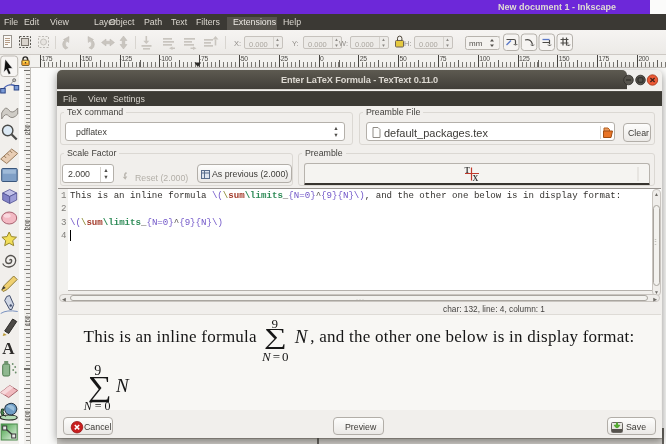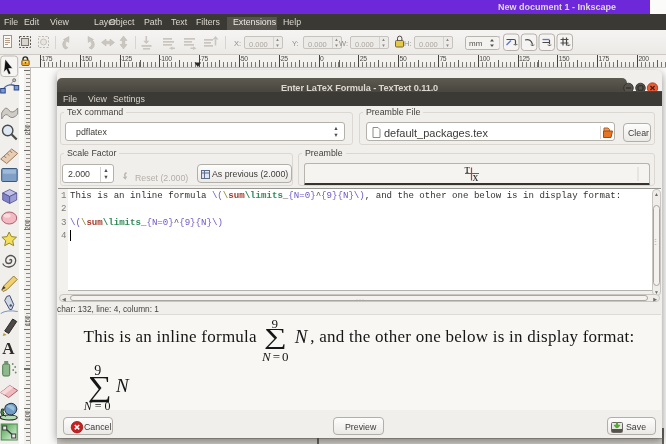--- a/index.html
+++ b/index.html
@@ -32,21 +32,21 @@
     repeating-linear-gradient(to bottom, #6f6d68 0 1px, transparent 1px 19.9px),
     repeating-linear-gradient(to bottom, #8d8a85 0 1px, transparent 1px 3.98px);
   background-size:6px 100%, 4px 100%;
   background-position:right 0 top 2px, right 0 top 2px;
   background-repeat:no-repeat;
 }
 #toolpanel { left:0; top:55px; width:19px; height:389px; background:#f1efec; }
 #canvasstrip { left:31px; top:68px; width:635px; height:376px; background:#fbfbfa; }
 .pageline { background:#62605c; width:2px; }
 #dialog { left:57px; top:70px; width:605px; height:368px; background:#f1efec; box-shadow:0 3px 9px rgba(40,37,32,0.5); border-radius:5px 5px 0 0; }
-#dtitle { left:0; top:8px; width:570px; height:19.5px; background:linear-gradient(#5d5a51,#413e38); border-radius:5px 5px 0 0; border-bottom:1px solid #d8d5cf; }
+#dtitle { left:0; top:0; width:570px; height:19.5px; background:linear-gradient(#5d5a51,#413e38); border-radius:5px 5px 0 0; border-bottom:1px solid #d8d5cf; }
 #dtitle .t { width:605px; text-align:center; top:4.5px; font-size:9.2px; font-weight:bold; color:#dcd8d1; letter-spacing:-0.1px; }
 #dmenu { left:0; top:20.5px; width:605px; height:15.5px; background:#3c3a34; border-top:1px solid #4a4842; color:#d9d5ce; font-size:8.8px; }
 #dmenu span { position:absolute; top:2.5px; }
 .frame { position:absolute; border:1px solid #dbd8d3; border-radius:3px; }
 .flabel { position:absolute; font-size:8.8px; color:#43413d; background:#f1efec; padding:0 3px; }
 .field { position:absolute; background:#ffffff; border:1px solid #b4b0aa; border-radius:3px; }
 .btn { position:absolute; background:linear-gradient(#fdfdfc,#ebe9e6); border:1px solid #b2aea8; border-radius:4px; font-size:8.8px; color:#3d3b37; }
 .btn.dis { background:transparent; border-color:transparent; color:#b3afa8; }
 .spinbox { position:absolute; right:2px; top:1px; width:12px; height:15px; color:#4e4c48; font-size:6px; line-height:8px; text-align:center; }
 #editor { left:1px; top:117.5px; width:603px; height:103.5px; background:#ffffff; border-top:1px solid #989490; border-bottom:1px solid #b5b1ac; font-family:"Liberation Mono", monospace; font-size:9.1px; line-height:13.4px; white-space:pre; color:#33312e; }
@@ -418,21 +418,21 @@
     <div class="sbthumb" style="left:0px;top:15px;width:7.5px;height:81px"></div>
     <div class="grip" style="left:2px;top:48px;line-height:2.5px">-<br>-<br>-</div>
   </div>
 
   <div class="abs" style="left:2px;top:223.5px;width:601px;height:8.5px;background:#efedea;border:1px solid #c9c5c0;border-radius:4px">
     <div class="sbthumb" style="left:10px;top:0px;width:578px;height:6.5px"></div>
     <div class="abs" style="left:2px;top:1px;font-size:5px;color:#6e6b66">◀</div>
     <div class="abs" style="right:2px;top:1px;font-size:5px;color:#6e6b66">▶</div>
     <div class="grip" style="left:296px;top:1px">···</div>
   </div>
-  <div class="abs" style="left:0;top:233.5px;width:488px;text-align:left;font-size:8.3px;color:#454341">char: 132, line: 4, column: 1</div>
+  <div class="abs" style="left:0;top:233.5px;width:488px;text-align:right;font-size:8.3px;color:#454341">char: 132, line: 4, column: 1</div>
   <div class="abs" id="preview">
     <div class="abs" style="left:25.5px;top:12.75px;font-size:17px;line-height:17px;letter-spacing:0.25px">This is an inline formula</div>
     <div class="abs" style="left:252.2px;top:12.75px;font-size:17px;line-height:17px;letter-spacing:0.25px">, and the other one below is in display format:</div>
     <div class="abs" style="left:205.7px;top:10.8px;font-size:22.8px;line-height:22.8px;transform:scaleX(1.4);transform-origin:0 50%">∑</div>
     <div class="abs" style="left:213.4px;top:1.5px;font-size:13px;line-height:13px">9</div>
     <div class="abs" style="left:204px;top:34.8px;font-size:13px;line-height:13px;letter-spacing:2px"><i>N</i>=0</div>
     <div class="abs" style="left:236.7px;top:12.1px;font-size:19px;line-height:19px;font-style:italic">N</div>
     <div class="abs" style="left:29.5px;top:57.2px;font-size:29px;line-height:29px;transform:scaleX(1.155);transform-origin:0 50%">∑</div>
     <div class="abs" style="left:36.2px;top:48.9px;font-size:14px;line-height:14px">9</div>
     <div class="abs" style="left:25.8px;top:85px;font-size:12px;line-height:12px;letter-spacing:3px"><i>N</i>=0</div>

